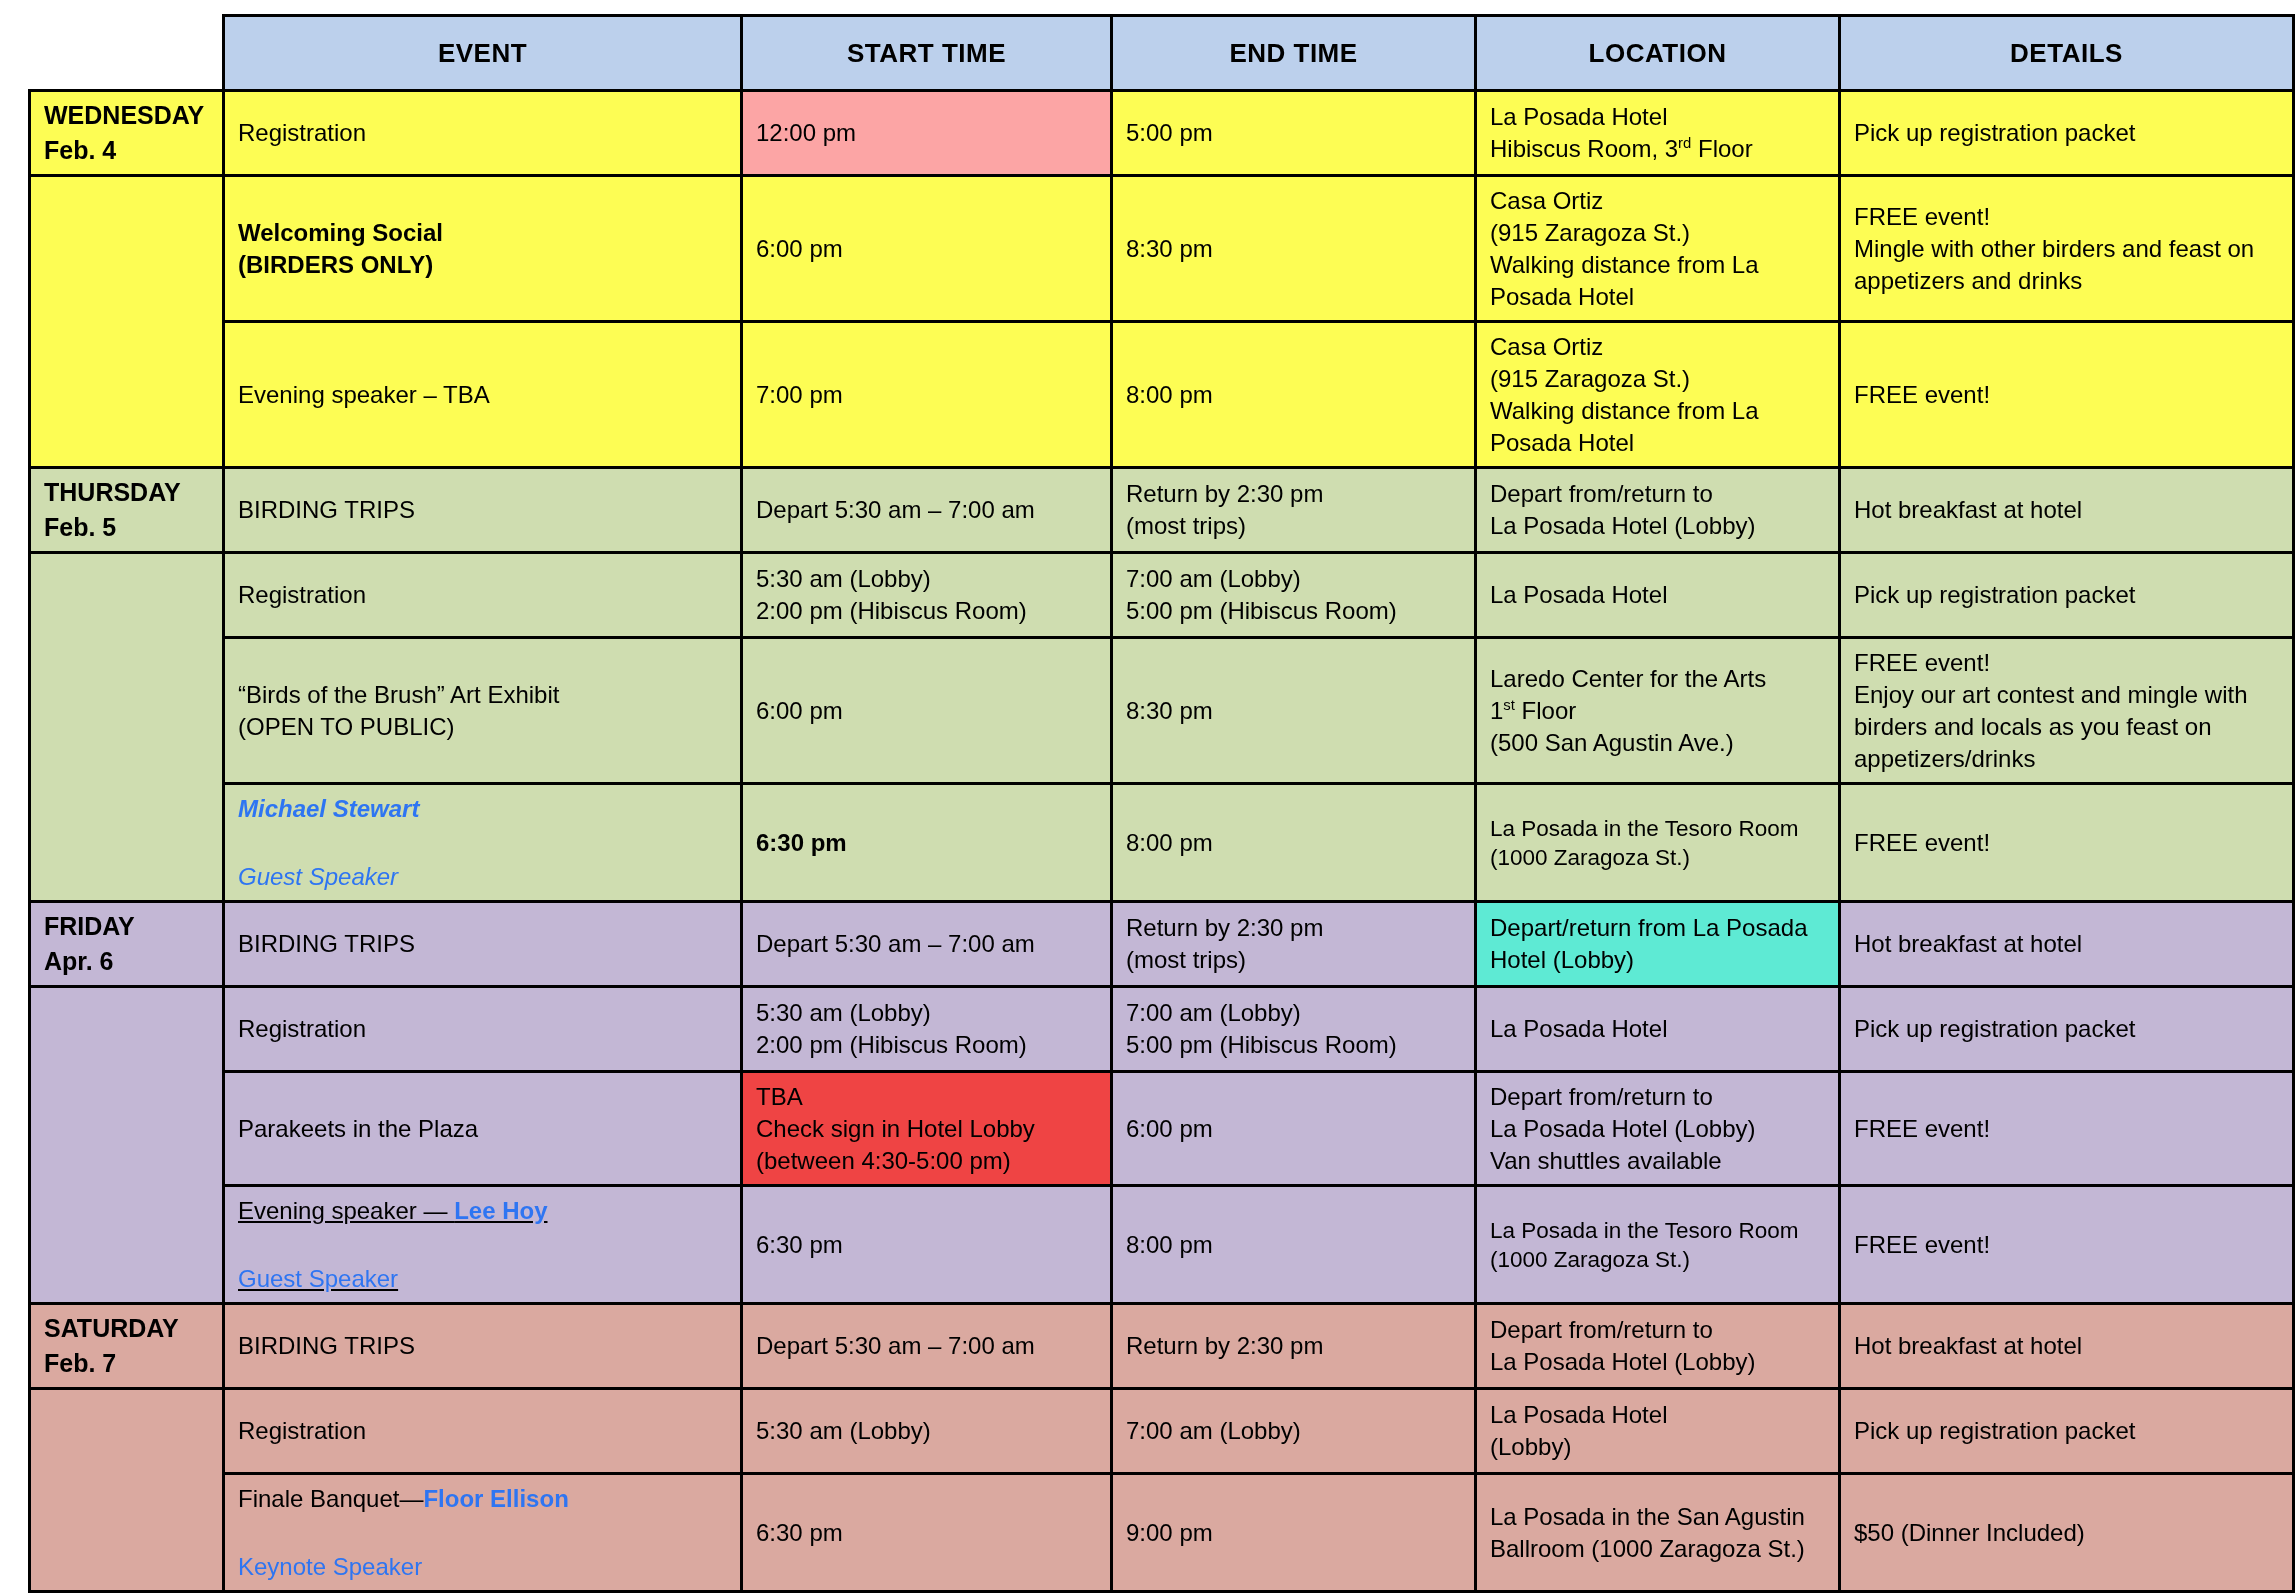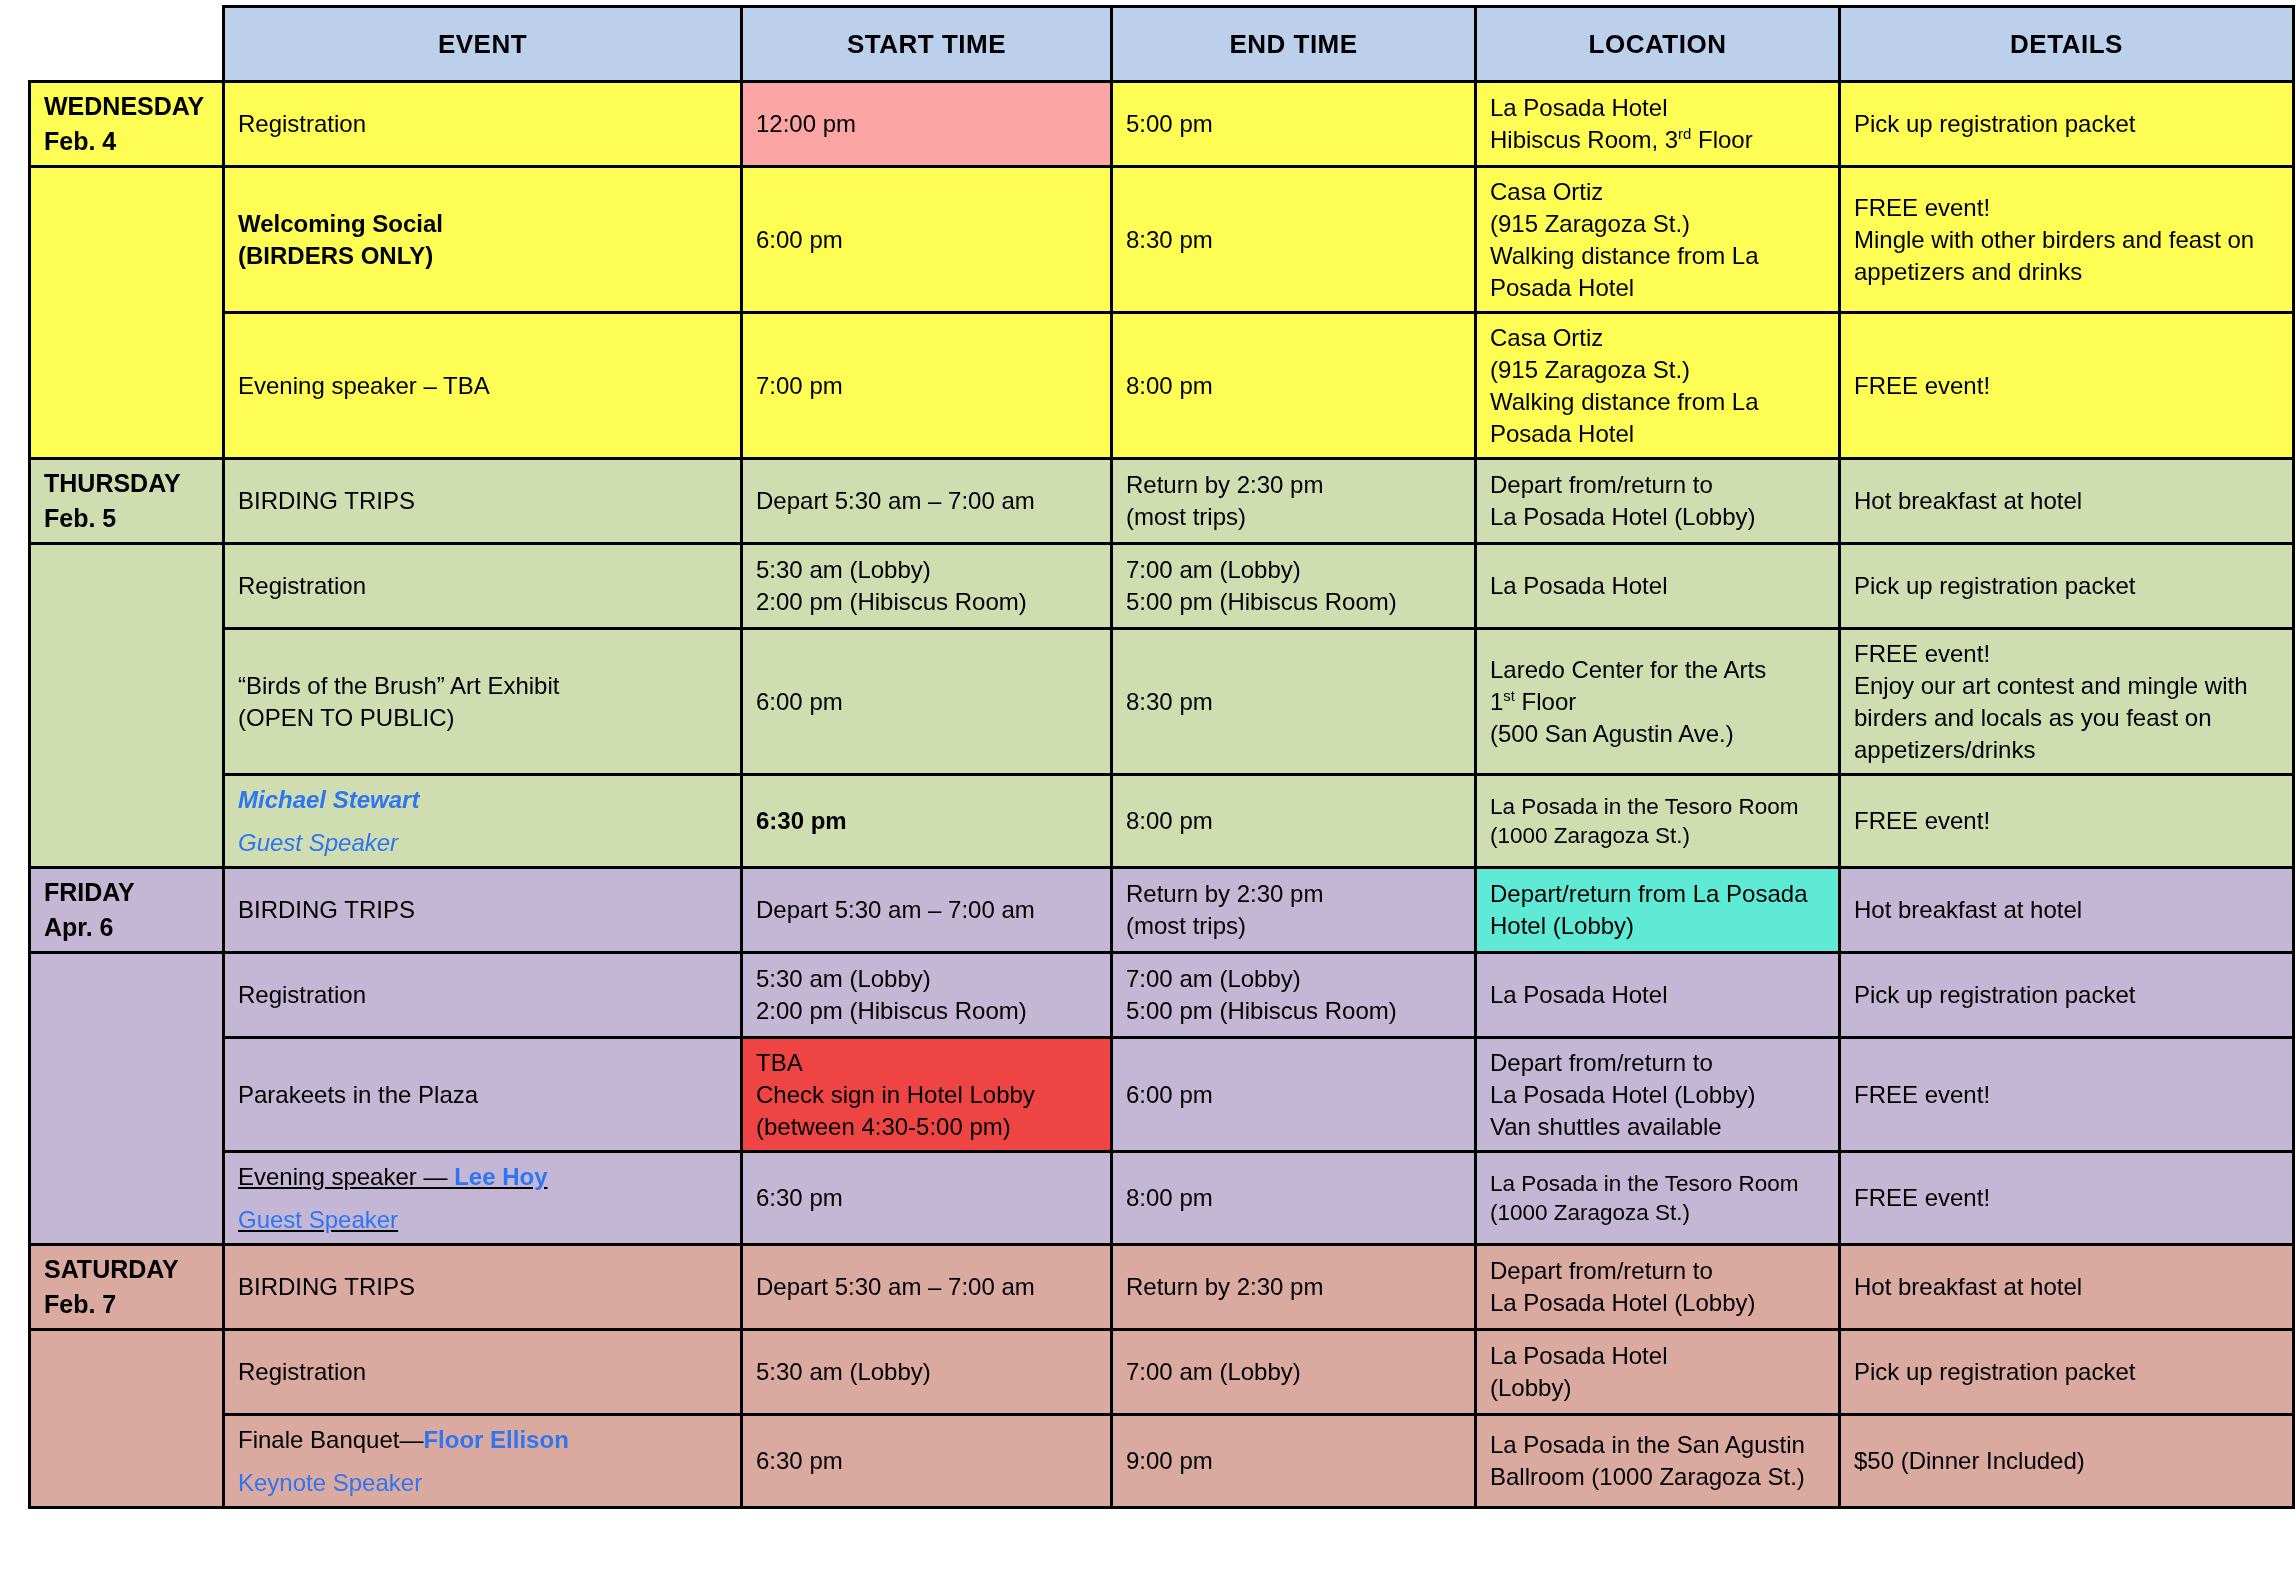--- a/index.html
+++ b/index.html
@@ -1,25 +1,25 @@
 <!DOCTYPE html>
 <html style="--header-bg: #bcd0ec; --blue: #2e75f2;font-size:15px"><head>
 <meta charset="utf-8">
 <style>
   html,body{margin:0;padding:0;background:#fff;}
   body{width:2295px;height:1597px;position:relative;font-family:"Liberation Sans",sans-serif;color:#000;}
-  .wrap{position:absolute;left:28px;top:5px;}
+  .wrap{position:absolute;left:28px;top:14px;}
   table{border-collapse:collapse;table-layout:fixed;width:2265px;}
   td,th{border:3.7px solid #000;vertical-align:middle;overflow:hidden;}
   th.colh{height:70px;background:var(--header-bg,#bcd0ec);font-size:26px;font-weight:bold;text-align:center;letter-spacing:0.5px;}
   th.blank{border:none;background:#fff;}
   td{height:67px;}
   td.cell{font-size:24px;line-height:32px;padding:7.5px 13px;text-align:left;}
   td.cell.sm{font-size:22.5px;line-height:29px;}
-  td.cell.para .line:not(:first-child){margin-top:11px;}
+  td.cell.para .line:not(:first-child){margin-top:36px;}
   td.day{font-weight:bold;font-size:25px;line-height:35px;padding:3px 13px;}
   td.day-filler{padding:0;}
   .line{min-height:1em;}
   .b{font-weight:bold;}
   .i{font-style:italic;}
   .c{color:var(--blue,#2e75f2);}
   .sup{vertical-align:super;font-size:0.62em;line-height:0;}
 </style>
 </head>
 <body>

